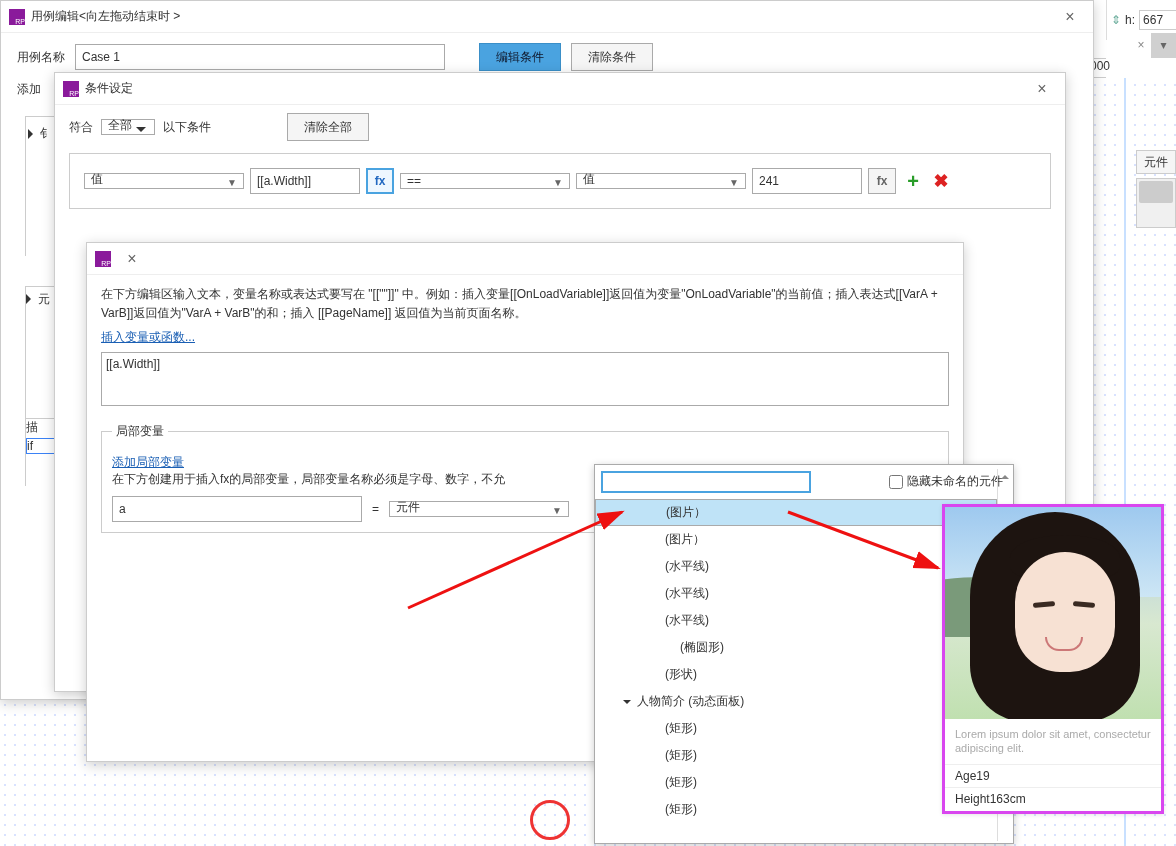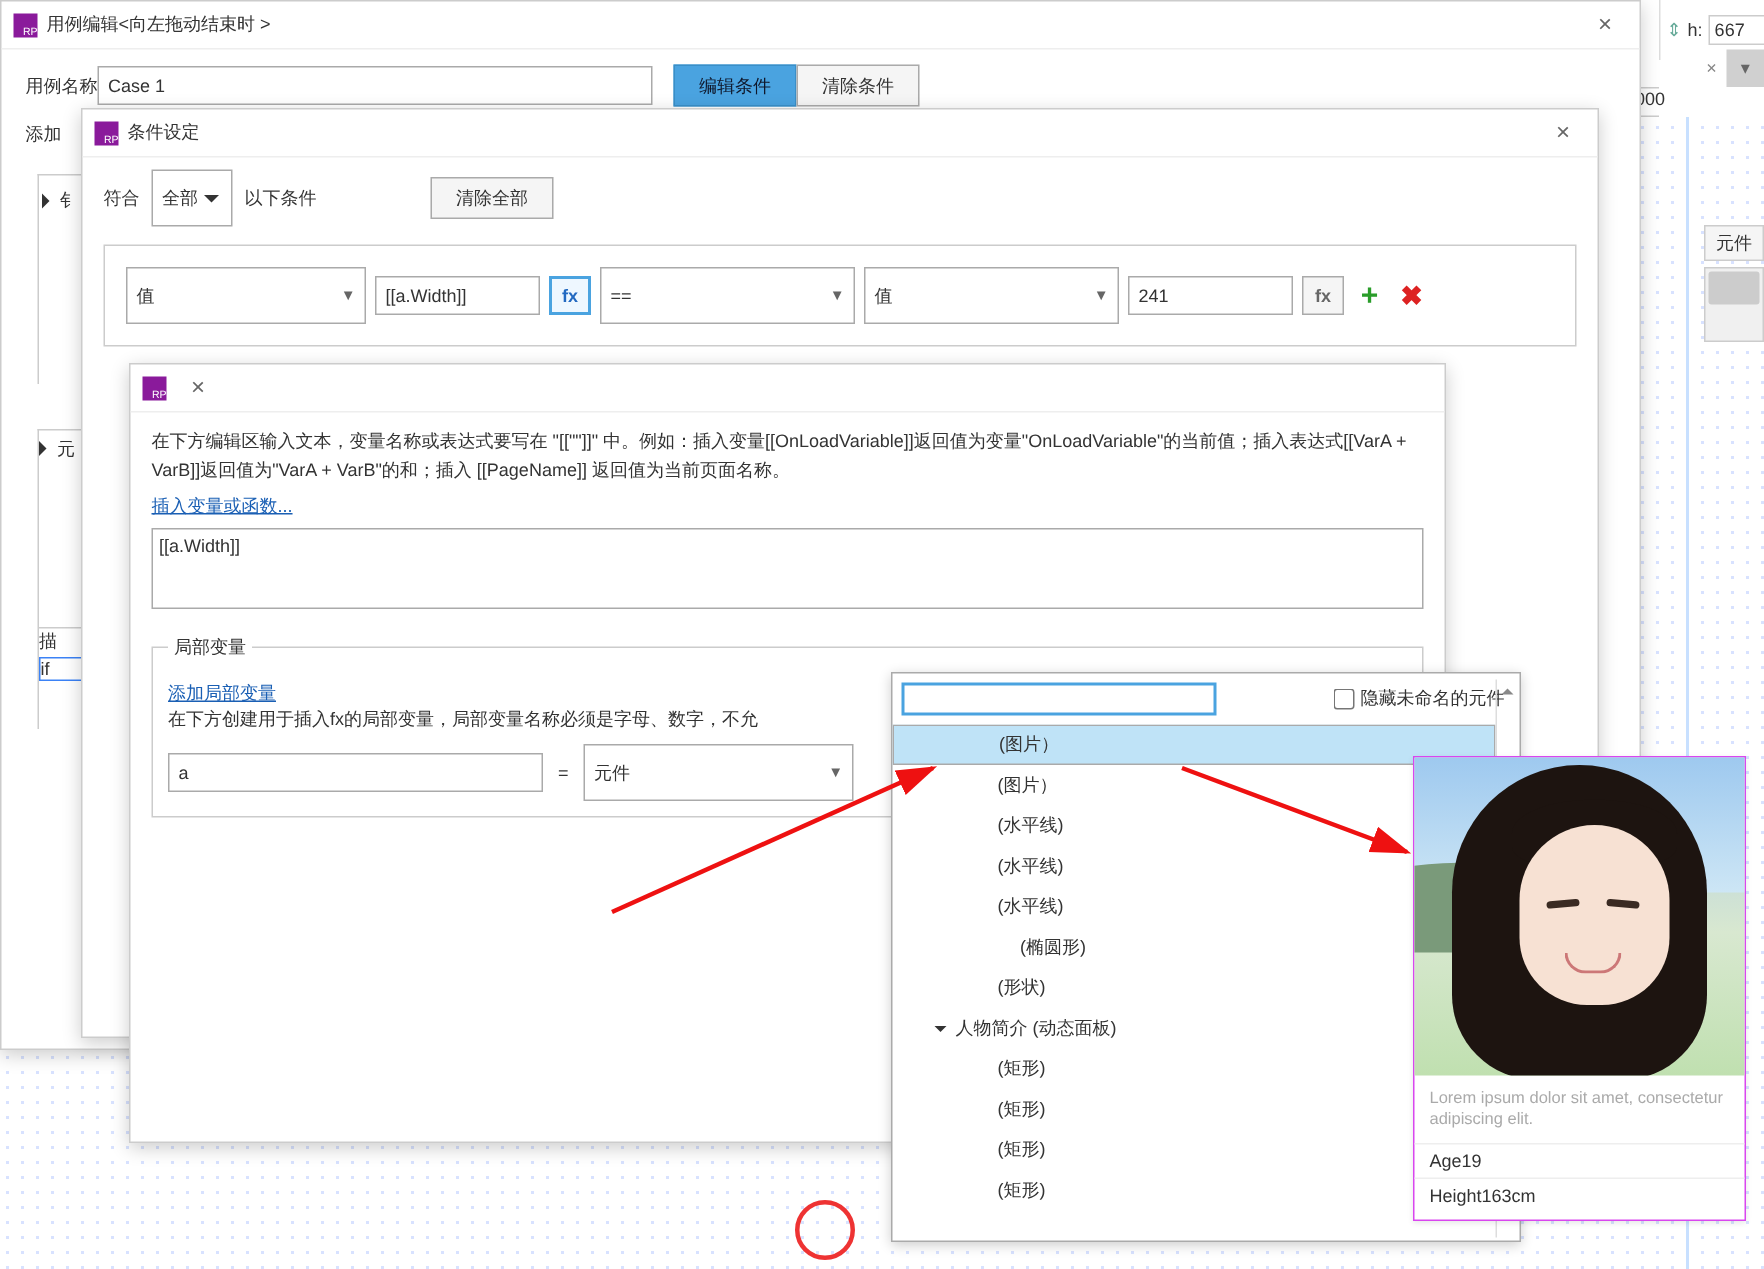--- a/index.html
+++ b/index.html
@@ -13,55 +13,55 @@
     .tabbar-r .drop{width:25px;height:25px;background:#d0d0d0;display:flex;align-items:center;justify-content:center;color:#666}
     .ruler{position:absolute;top:58px;left:0;right:70px;height:20px;border-top:1px solid #ccc;border-bottom:1px solid #ccc;font-size:10px;color:#888;padding-left:1090px}
     .hruler{position:absolute;top:78px;right:50px;width:2px;height:770px;background:#c8e0ff}
     .dialog{position:absolute;background:#fff;border:1px solid #ccc;box-shadow:0 3px 12px rgba(0,0,0,.2)}
     .dlg1{top:0;left:0;width:1094px;height:700px;border-bottom:1px solid #ccc}
     .titlebar{display:flex;align-items:center;height:32px;padding:0 8px;border-bottom:1px solid #eee}
     .rp-icon{width:16px;height:16px;background:#8a1a9b;margin-right:6px;position:relative}
     .rp-icon::after{content:"RP";color:#fff;font-size:7px;position:absolute;bottom:0;right:0;line-height:7px}
     .titlebar .t{flex:1}
     .closebtn{width:30px;text-align:center;color:#666;font-size:16px;cursor:pointer}
-    .row{display:flex;align-items:center;gap:0;padding:10px 16px}
+    .row{display:flex;align-items:center;gap:10px;padding:10px 16px}
     .lbl{min-width:48px}
     .inp{height:26px;border:1px solid #aaa;padding:0 6px;background:#fff}
     .btn{height:28px;padding:0 16px;border:1px solid #aaa;background:#f5f5f5;display:inline-flex;align-items:center;cursor:pointer}
     .btn.primary{background:#4aa3e0;color:#0f172a;border-color:#3a8fc8}
     .tri{display:inline-block;border:5px solid transparent;border-left-color:#333;margin-right:2px;transform:translateY(1px)}
     .tri.down{border:5px solid transparent;border-top-color:#333;margin-left:4px;transform:translateY(3px)}
     .dlg2{top:72px;left:54px;width:1012px;height:620px}
     .dlg2 .body{padding:8px 14px}
     .matchrow{display:flex;align-items:center;gap:8px;margin-bottom:12px}
-    .sel{border:1px solid #aaa;height:38px;background:#fff;display:inline-flex;align-items:center;padding:0 6px;cursor:pointer}
+    .sel{border:1px solid #aaa;height:16px;background:#fff;display:inline-flex;align-items:flex-end;padding:0 6px;cursor:pointer}
     .condbox{border:1px solid #ccc;padding:14px;margin-bottom:12px}
     .condrow{display:flex;align-items:center;gap:6px}
     .sel-wide{flex:0 0 160px}
     .fx{width:28px;height:26px;border:2px solid #4aa3e0;background:#eef7ff;color:#2369c1;font-weight:bold;display:flex;align-items:center;justify-content:center;cursor:pointer}
     .fx2{width:28px;height:26px;border:1px solid #aaa;background:#f5f5f5;color:#666;font-weight:bold;display:flex;align-items:center;justify-content:center}
     .plus{color:#2a9d2a;font-size:20px;font-weight:bold;width:22px;text-align:center;cursor:pointer}
     .xred{color:#d22;font-size:18px;font-weight:bold;width:22px;text-align:center;cursor:pointer}
     .dlg3{top:242px;left:86px;width:878px;height:520px}
     .dlg3 .body{padding:10px 14px}
     .linkblue{color:#1a5fb4;text-decoration:underline;cursor:pointer}
     .txtarea{width:100%;height:54px;border:1px solid #aaa;padding:4px;margin-top:6px;resize:none;position:relative}
     fieldset{border:1px solid #ccc;padding:10px;margin-top:14px}
     legend{padding:0 4px}
     .lvrow{display:flex;align-items:center;gap:10px;margin-top:8px}
-    .popup{position:absolute;top:448px;left:594px;width:420px;height:380px;border:1px solid #aaa;background:#fff;box-shadow:0 2px 8px rgba(0,0,0,.2)}
+    .popup{position:absolute;top:464px;left:594px;width:420px;height:380px;border:1px solid #aaa;background:#fff;box-shadow:0 2px 8px rgba(0,0,0,.2)}
     .popup .search{margin:6px;border:2px solid #4aa3e0;height:22px;width:210px}
     .popup .chk{position:absolute;top:8px;right:10px;display:flex;align-items:center;gap:4px}
     .popup .chk input{width:14px;height:14px}
     .listarea{position:absolute;top:34px;left:0;right:16px;bottom:0;overflow:hidden}
     .li{height:27px;display:flex;align-items:center;padding-left:58px;cursor:pointer}
     .li.sel{background:#bfe3f7}
     .li.group{padding-left:28px}
     .li.group .tri2{display:inline-block;width:0;height:0;border:4px solid transparent;border-top-color:#333;margin-right:6px;transform:translateY(2px)}
-    .card{position:absolute;top:504px;right:12px;width:222px;height:310px;border:1px solid #d946ef;background:#fff;box-shadow:0 1px 4px rgba(0,0,0,.1)}
+    .card{position:absolute;top:504px;right:12px;width:222px;height:310px;border:3px solid #d946ef;background:#fff;box-shadow:0 1px 4px rgba(0,0,0,.1)}
     .card .img{height:212px;background:linear-gradient(180deg,#a8c8e8 0%,#d8e8d0 55%,#c0e0b0 100%);position:relative;overflow:hidden}
     .card .img .sky{position:absolute;top:0;left:0;right:0;height:90px;background:linear-gradient(#9ec9ef,#cde6f5)}
     .card .img .mtn{position:absolute;top:70px;left:-20px;width:120px;height:60px;background:#7a9a7a;border-radius:50% 50% 0 0;transform:scaleX(1.8)}
     .card .img .hairmain{position:absolute;top:5px;left:25px;width:170px;height:210px;background:#1d1410;border-radius:90px 90px 60px 60px}
     .card .img .face{position:absolute;top:45px;left:70px;width:100px;height:120px;background:#f7e1d3;border-radius:50px 50px 45px 45px}
     .card .img .eyeL,.card .img .eyeR{position:absolute;top:95px;width:22px;height:5px;background:#3a2a22;border-radius:3px}
     .card .img .eyeL{left:88px;transform:rotate(-5deg)}
     .card .img .eyeR{left:128px;transform:rotate(5deg)}
     .card .img .mouth{position:absolute;top:130px;left:100px;width:38px;height:14px;border:2px solid #c77;border-top:none;border-radius:0 0 20px 20px}
     .card .img .bangs{position:absolute;top:28px;left:65px;width:110px;height:45px;background:#1d1410;border-radius:50% 50% 30% 30%}

